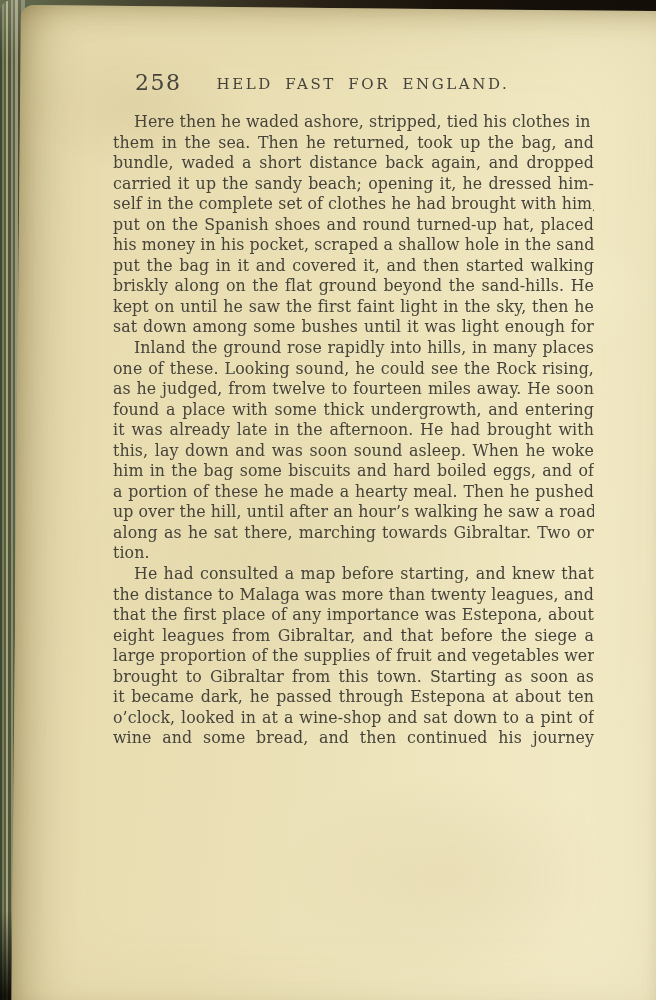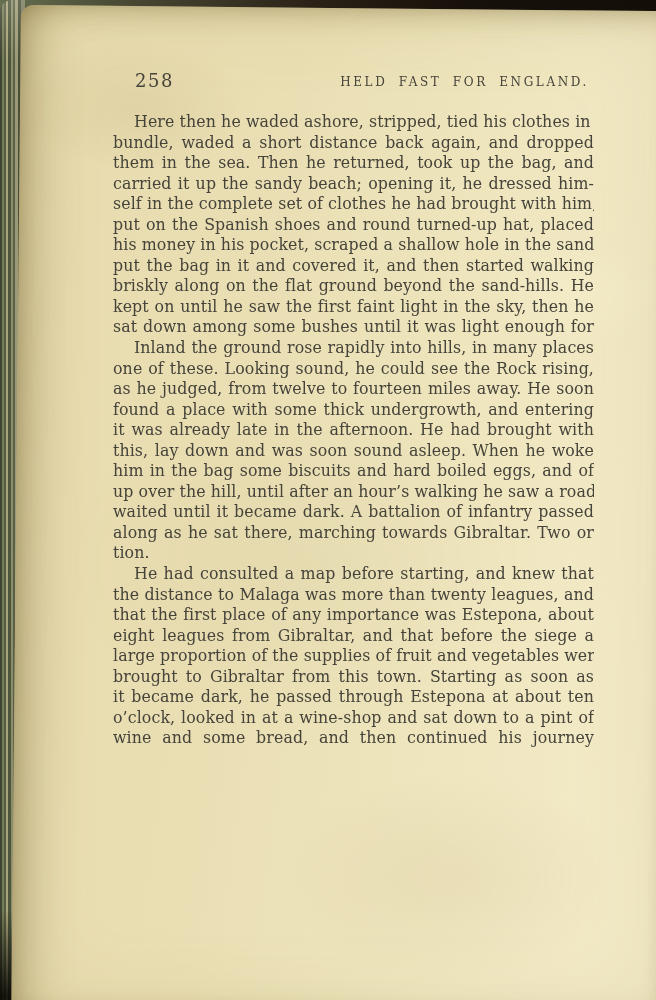--- a/index.html
+++ b/index.html
@@ -51,26 +51,26 @@
       radial-gradient(160px 90px at 18% 10%, rgba(151,124,63,0.10), transparent 70%),
       radial-gradient(240px 150px at 68% 86%, rgba(151,124,63,0.08), transparent 70%),
       radial-gradient(130px 90px at 86% 28%, rgba(255,250,220,0.22), transparent 70%),
       radial-gradient(320px 220px at 45% 55%, rgba(140,115,55,0.05), transparent 75%);
   }
 
   .ink { color: #45433a; }
 
   .page-number {
     position: absolute; left: 135px; top: 70px; z-index: 3;
-    font-size: 18px; letter-spacing: 1.5px;
+    font-size: 22px; letter-spacing: 1.5px;
   }
   .running-title {
-    position: absolute; left: 109px; top: 75px; width: 480px; z-index: 3;
-    text-align: right;
-    font-size: 12px; letter-spacing: 2.6px; word-spacing: 5px;
+    position: absolute; left: 123px; top: 75px; width: 480px; z-index: 3;
+    text-align: center;
+    font-size: 15px; letter-spacing: 2.6px; word-spacing: 5px;
   }
 
   .text-block {
     position: absolute; left: 113px; top: 112px; width: 481px; z-index: 3;
     font-size: 15.8px; line-height: 20.55px;
     letter-spacing: 0.1px;
   }
   .para { margin: 0; }
   .line {
     height: 20.55px; overflow: hidden;
@@ -87,41 +87,41 @@
 <div class="spine"></div>
 <div class="page"></div>
 
 <div class="page-number ink">258</div>
 
 <div class="running-title ink">HELD FAST FOR ENGLAND.</div>
 
 <div class="text-block ink">
     <div class="para">
       <div class="line first">Here then he waded ashore, stripped, tied his clothes in a</div>
+      <div class="line">them in the sea. Then he returned, took up the bag, and</div>
       <div class="line">bundle, waded a short distance back again, and dropped</div>
-      <div class="line">them in the sea. Then he returned, took up the bag, and</div>
       <div class="line">carried it up the sandy beach; opening it, he dressed him-</div>
       <div class="line">self in the complete set of clothes he had brought with him,</div>
       <div class="line">put on the Spanish shoes and round turned-up hat, placed</div>
       <div class="line">his money in his pocket, scraped a shallow hole in the sand,</div>
       <div class="line">put the bag in it and covered it, and then started walking</div>
       <div class="line">briskly along on the flat ground beyond the sand-hills. He</div>
       <div class="line">kept on until he saw the first faint light in the sky, then he</div>
       <div class="line">sat down among some bushes until it was light enough for</div>
     </div>
     <div class="para">
       <div class="line first">Inland the ground rose rapidly into hills, in many places</div>
       <div class="line">one of these. Looking sound, he could see the Rock rising,</div>
       <div class="line">as he judged, from twelve to fourteen miles away. He soon</div>
       <div class="line">found a place with some thick undergrowth, and entering</div>
       <div class="line">it was already late in the afternoon. He had brought with</div>
       <div class="line">this, lay down and was soon sound asleep. When he woke</div>
       <div class="line">him in the bag some biscuits and hard boiled eggs, and of</div>
+      <div class="line">a portion of these he made a hearty meal. Then he pushed</div>
       <div class="line">up over the hill, until after an hour’s walking he saw a road</div>
-      <div class="line">waited until it became dark. A battalion of infantry passed</div>
       <div class="line">along as he sat there, marching towards Gibraltar. Two or</div>
       <div class="line last">tion.</div>
     </div>
     <div class="para">
       <div class="line first">He had consulted a map before starting, and knew that</div>
       <div class="line">the distance to Malaga was more than twenty leagues, and</div>
       <div class="line">that the first place of any importance was Estepona, about</div>
       <div class="line">eight leagues from Gibraltar, and that before the siege a</div>
       <div class="line">large proportion of the supplies of fruit and vegetables were</div>
       <div class="line">brought to Gibraltar from this town. Starting as soon as</div>

